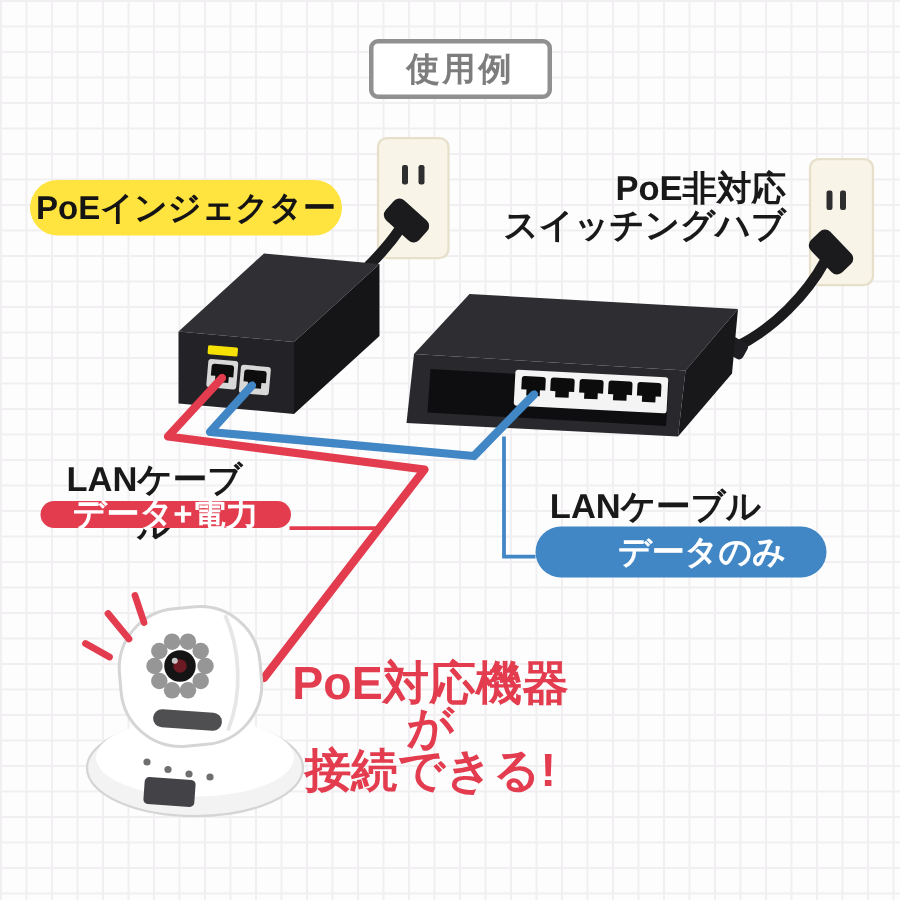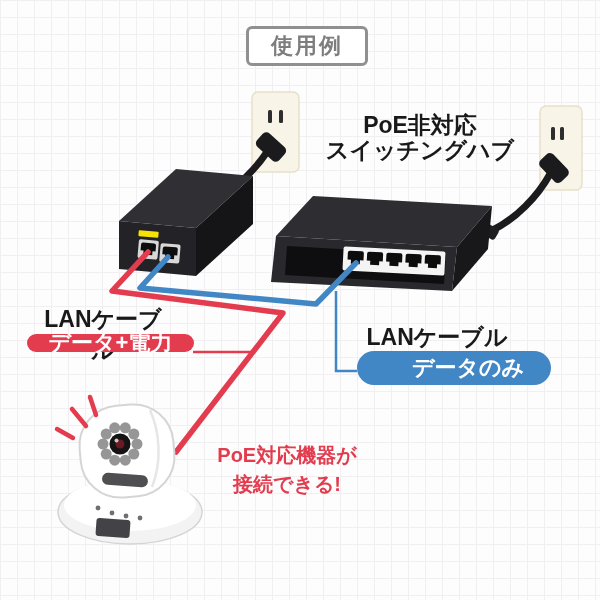--- a/index.html
+++ b/index.html
@@ -26,39 +26,39 @@
     display:flex;align-items:center;justify-content:center;
   }
   .injector-label{
     left:20px;top:120px;width:208px;height:37px;
     background:#ffe33e;border-radius:19px;
     color:#141414;font-size:22px;
     display:flex;align-items:center;justify-content:center;
   }
   .hub-label{
     left:316px;top:113px;width:208px;
-    font-size:23px;line-height:25px;text-align:center;
+    font-size:23px;line-height:25px;text-align:right;
   }
   .lan-label-power{left:33px;top:304px;width:140px;font-size:23px;text-align:center;}
   .badge{
     color:#ffffff;font-size:22px;
     display:flex;align-items:center;justify-content:center;
   }
   .badge-power{
     left:27px;top:334px;width:167px;height:18px;
     background:#e23c4e;border-radius:18px;
   }
   .lan-label-data{left:366px;top:322px;width:142px;font-size:23px;text-align:center;}
   .badge-data{
     left:357px;top:351px;width:166px;height:34px;
     background:#4186c5;border-radius:17px;padding-left:28px;
   }
   .callout{
     left:182px;top:441px;width:210px;
-    font-size:20px;line-height:29px;text-align:center;
+    font-size:31px;line-height:29px;text-align:center;
     color:#e23c4e;
   }
   .camera-label{left:40px;top:548px;width:200px;font-size:24px;text-align:center;}
 </style>
 </head>
 <body>
 
 <div class="scene">
 
   <svg width="600" height="600" viewBox="0 0 600 600">
@@ -151,20 +151,21 @@
 
     <g stroke="#e23c4e" stroke-width="4.5" stroke-linecap="round">
       <line x1="90" y1="397" x2="96" y2="415"></line>
       <line x1="72" y1="409" x2="86" y2="426"></line>
       <line x1="57" y1="429" x2="73" y2="438"></line>
     </g>
   </svg>
 
   <div class="lbl title-box">使用例</div>
 
+  <div class="lbl injector-label">PoEインジェクター</div>
 
   <div class="lbl hub-label">
     <div>PoE非対応</div>
     <div>スイッチングハブ</div>
   </div>
 
   <div class="lbl lan-label-power">LANケーブル</div>
   <div class="lbl badge badge-power">データ+電力</div>
 
   <div class="lbl lan-label-data">LANケーブル</div>

